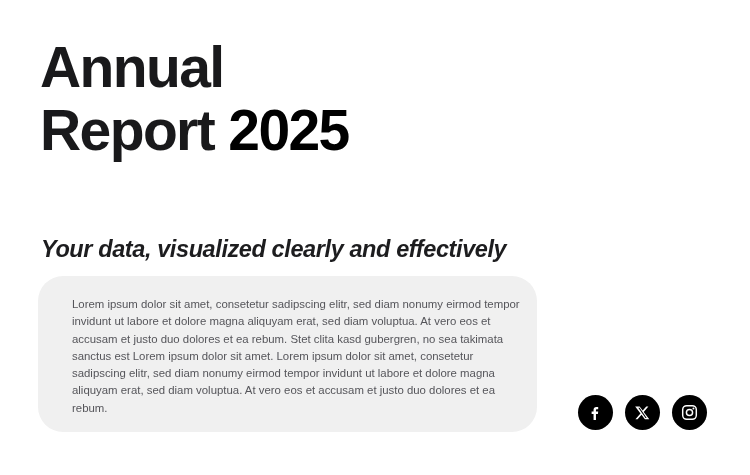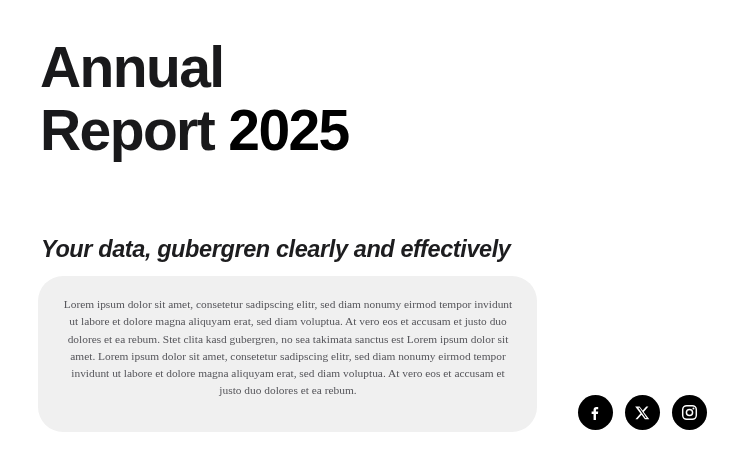--- a/index.html
+++ b/index.html
@@ -55,29 +55,29 @@
     position:absolute;
     left:38px;
     top:276px;
     width:499px;
     height:156px;
     background:#f0f0f0;
     border-radius:25px;
   }
   .body-text {
     position:absolute;
-    left:21px;
+    left:34px;
     top:20px;
     width:458px;
-    font-family:Liberation Serif, serif;
+    font-family:Liberation Sans, sans-serif;
     font-size:11.4px;
     font-weight:400;
     line-height:17.3px;
     color:#55555a;
-    text-align:center;
+    text-align:left;
   }
 
   
   .social-bar {
     position:absolute;
     left:578px;
     top:395px;
     display:flex;
     align-items:center;
     gap:12px;
@@ -98,21 +98,21 @@
 </head>
 <body>
 
 <div id="page">
 
   <h1 class="hero-title">
     <span class="hero-line">Annual</span>
     <span class="hero-line"><span>Report </span><span class="hero-year">2025</span></span>
   </h1>
 
-  <div class="hero-subtitle">Your data, gubergren clearly and effectively</div>
+  <div class="hero-subtitle">Your data, visualized clearly and effectively</div>
 
   <div class="body-card">
     <p class="body-text">Lorem ipsum dolor sit amet, consetetur sadipscing elitr, sed diam nonumy eirmod tempor invidunt ut labore et dolore magna aliquyam erat, sed diam voluptua. At vero eos et accusam et justo duo dolores et ea rebum. Stet clita kasd gubergren, no sea takimata sanctus est Lorem ipsum dolor sit amet. Lorem ipsum dolor sit amet, consetetur sadipscing elitr, sed diam nonumy eirmod tempor invidunt ut labore et dolore magna aliquyam erat, sed diam voluptua. At vero eos et accusam et justo duo dolores et ea rebum.</p>
   </div>
 
   <div class="social-bar">
 
     <a class="social-icon">
       <svg width="19" height="19" viewBox="0 0 24 24" aria-hidden="true">
         <path fill="#ffffff" d="M15.4 7.9h-2.0c-0.45 0-0.82 0.37-0.82 0.9V10.8h2.82l-0.38 2.95h-2.44V21.6h-3.05v-7.85H7.1V10.8h2.43V8.5c0-2.2 1.37-3.6 3.45-3.6h2.42V7.9z"></path>

